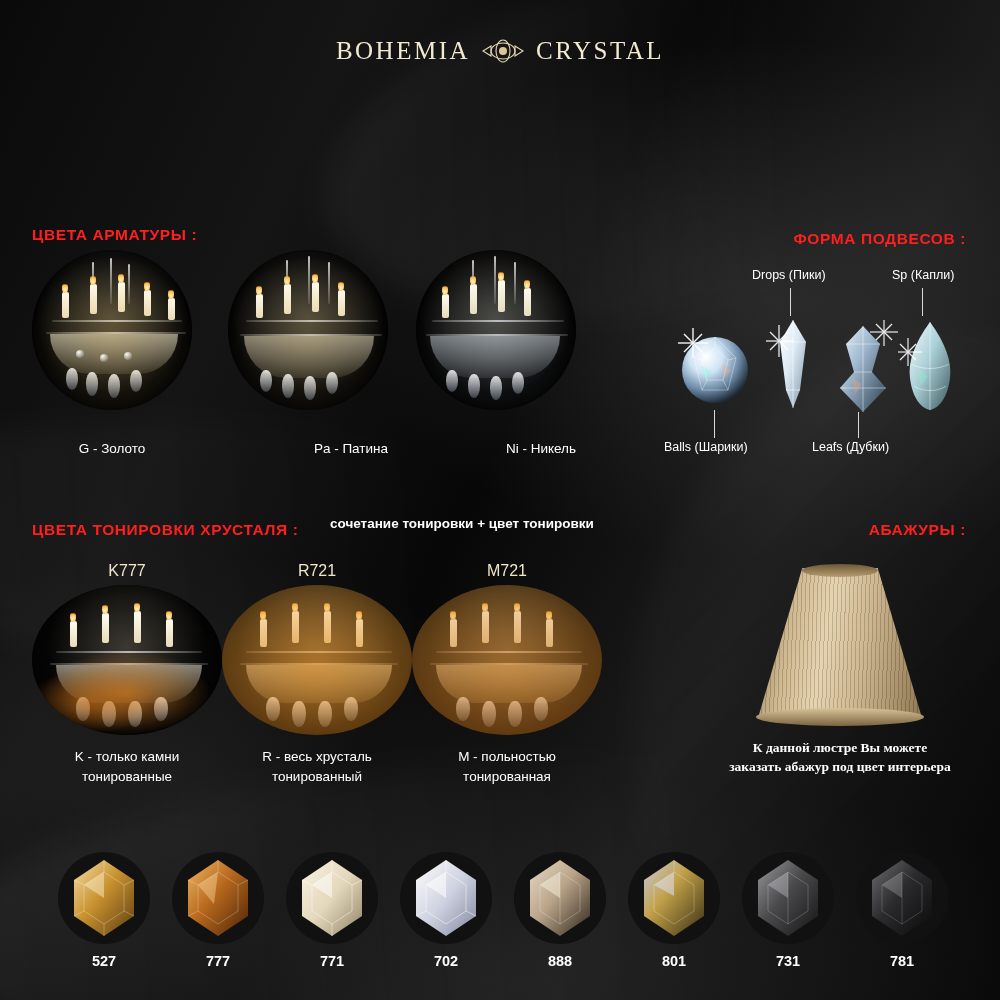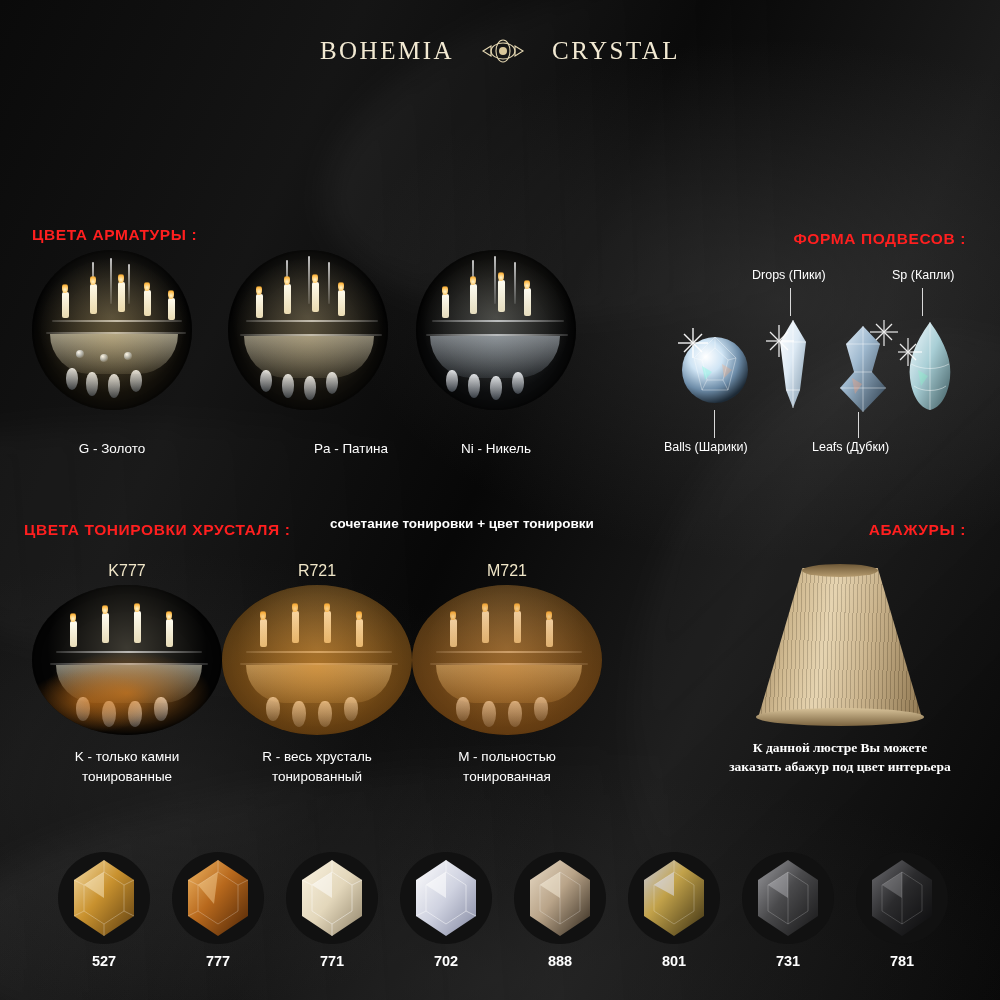--- a/index.html
+++ b/index.html
@@ -32,21 +32,21 @@
         background: linear-gradient(90deg, rgba(255,255,255,0.05), rgba(255,255,255,0) 70%); }
   .d4 { width: 520px; height: 700px; left: 640px; top: 330px; transform: rotate(16deg); border-radius: 50%;
         background: linear-gradient(120deg, rgba(255,255,255,0.04), rgba(255,255,255,0) 60%); }
 
   
   .logo {
     position: absolute; left: 0; right: 0; top: 36px;
     text-align: center; z-index: 5;
   }
   .logo-row {
-    display: inline-flex; align-items: center; gap: 26px;
+    display: inline-flex; align-items: center; gap: 10px;
     color: #efe6cf;
   }
   .logo-text {
     font-family: "Liberation Serif", serif;
     font-size: 25px; letter-spacing: 2.5px; color: #f2e9d2;
   }
   .logo-mark { width: 46px; height: 30px; display: block; }
   .logo-sub {
     margin-top: 2px;
     font-family: "Liberation Serif", serif;
@@ -62,21 +62,21 @@
     position: absolute; left: 32px; top: 162px; z-index: 5;
     color: #ff1f1f; font-size: 15px; font-weight: bold;
   }
 
   .sect-title {
     position: absolute; z-index: 5;
     color: #ff1f1f; font-weight: bold; font-size: 15.5px; letter-spacing: .6px; margin-top: 8px;
   }
   #t-armature { left: 32px; top: 218px; }
   #t-pendants { right: 34px; top: 222px; }
-  #t-tint     { left: 24px; top: 513px; }
+  #t-tint     { left: 32px; top: 513px; }
   #t-shades   { right: 34px; top: 513px; }
   .tint-note {
     position: absolute; left: 330px; top: 516px; z-index: 5;
     color: #ffffff; font-size: 13.5px; font-weight: bold;
   }
 
   
   .circle {
     position: absolute; border-radius: 50%; overflow: hidden; z-index: 4;
     background: #050505;
@@ -289,21 +289,21 @@
       <div class="arm" style="left:10px; top:84px; width:142px;"></div>
       <div style="position:absolute;left:14px;top:86px;width:130px;height:42px;border-radius:0 0 70px 70px;
                   background:linear-gradient(180deg, rgba(235,245,255,0.45), rgba(200,220,240,0.10));"></div>
       <div class="drop" style="left:30px; top:120px; width:12px; height:22px;"></div>
       <div class="drop" style="left:52px; top:124px; width:12px; height:24px;"></div>
       <div class="drop" style="left:74px; top:126px; width:12px; height:24px;"></div>
       <div class="drop" style="left:96px; top:122px; width:12px; height:22px;"></div>
     </div>
     <div style="position:absolute;inset:0;background:radial-gradient(circle at 50% 55%, rgba(200,225,255,0.14), rgba(0,0,0,0) 68%);"></div>
   </div>
-  <div class="caption" style="left:416px; top:440px; width:160px;">Ni - Никель</div>
+  <div class="caption" style="left:416px; top:440px; width:160px;text-align:right;">Ni - Никель</div>
 
   <div class="p-label" style="left:752px; top:268px;">Drops (Пики)</div>
   <div class="p-label" style="left:892px; top:268px;">Sp (Капли)</div>
   <div class="p-label" style="left:664px; top:440px;">Balls (Шарики)</div>
   <div class="p-label" style="left:812px; top:440px;">Leafs (Дубки)</div>
 
   <div class="leader" style="left:790px; top:288px; width:1px; height:28px;"></div>
   <div class="leader" style="left:922px; top:288px; width:1px; height:28px;"></div>
   <div class="leader" style="left:714px; top:410px; width:1px; height:28px;"></div>
   <div class="leader" style="left:858px; top:412px; width:1px; height:26px;"></div>

